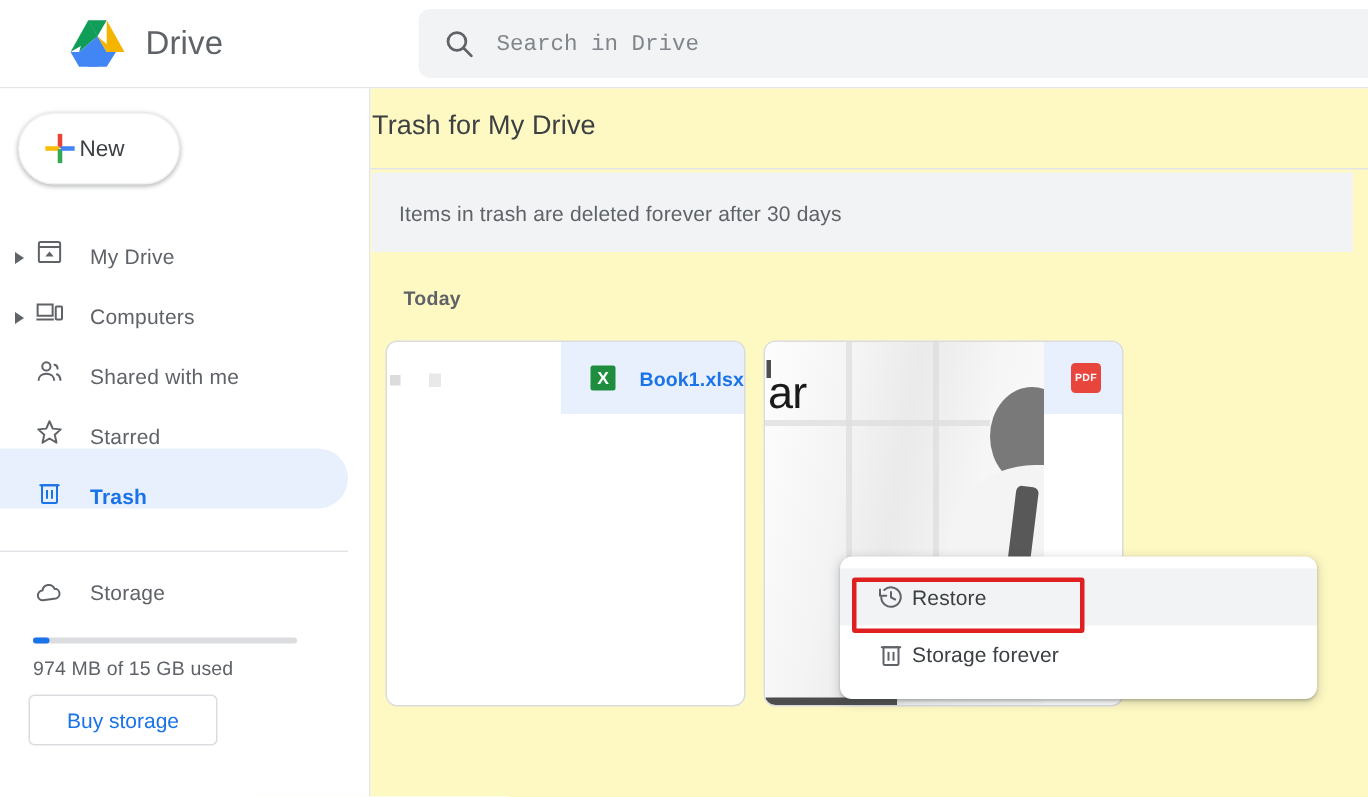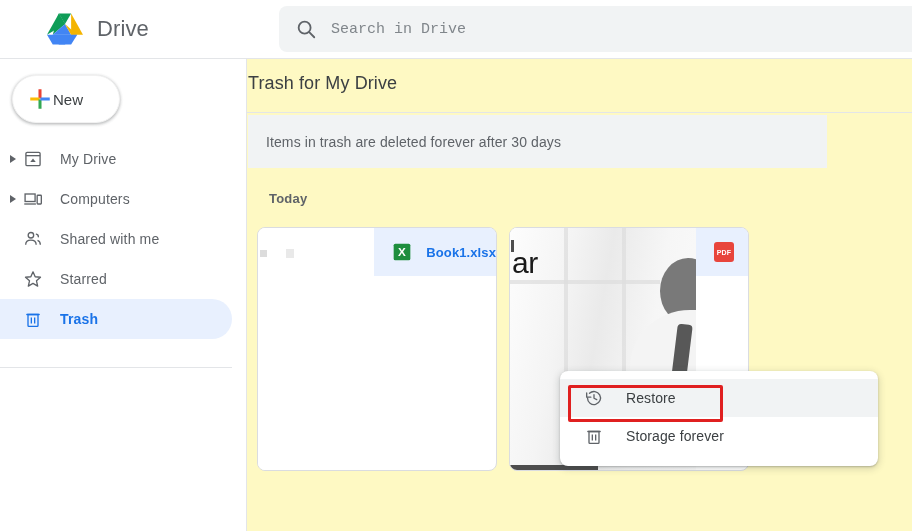--- a/index.html
+++ b/index.html
@@ -56,21 +56,21 @@
     background: #fff; border: 1px solid #f1f1f1;
     box-shadow: 0 1px 3px rgba(60,64,67,.28), 0 1px 3px 1px rgba(60,64,67,.12);
     display: flex; align-items: center; padding-left: 14px;
     cursor: pointer;
   }
   .gplus { width: 26px; height: 26px; flex: none; }
   .new-label { font-size: 15px; color: #3c4043; }
 
   .nav { position: absolute; top: 80px; left: 0; width: 232px; }
   .nav-item {
-    position: relative; height: 40px; display: flex; align-items: center;
+    position: relative; height: 40px; display: flex; align-items: flex-end;
     border-radius: 0 20px 20px 0; cursor: pointer; color: #5f6368;
   }
   .nav-item.active { background: #e8f0fe; color: #1a73e8; }
   .nav-caret {
     position: absolute; left: 6px; width: 14px; height: 14px;
     display: flex; align-items: center; justify-content: center;
   }
   .nav-caret svg { width: 8px; height: 10px; }
   .nav-icon {
     position: absolute; left: 22px; width: 22px; height: 22px;
@@ -117,21 +117,21 @@
     background: #fef9c3;
   }
   .page-title {
     position:absolute; top: 14px; left: 1px; font-size: 18px; color: #3c4043;
     letter-spacing: .1px;
   }
   .title-divider {
     position:absolute; top: 53px; left: 0; width: 665px; height: 1px; background:#e3e5e8;
   }
   .notice {
-    position:absolute; top: 56px; left: 1px; width: 579px; height: 53px;
+    position:absolute; top: 56px; left: 1px; width: 654px; height: 53px;
     background: #f1f3f4; display: flex; align-items: center; padding-left: 18px;
   }
   .notice-text { font-size: 14px; color: #5f6368; letter-spacing:.1px; }
 
   .section-label {
     position:absolute; top: 132px; left: 22px; font-size: 13px; color: #5f6368;
     font-weight: bold; letter-spacing: .2px;
   }
 
   .grid { position:absolute; top: 168px; left: 10px; display: flex; gap: 12px; }
@@ -182,21 +182,21 @@
   .p-shape { position:absolute; border-radius: 50%; }
 
   
   .ctx-menu {
     position: absolute; left: 560px; top: 371px; width: 318px; height: 95px;
     background: #fff; border-radius: 8px;
     box-shadow: 0 2px 6px 2px rgba(60,64,67,.15), 0 1px 2px rgba(60,64,67,.3);
     padding: 8px 0; z-index: 40;
   }
   .ctx-item {
-    height: 38px; display: flex; align-items: center; gap: 22px; padding-left: 24px;
+    height: 38px; display: flex; align-items: center; gap: 4px; padding-left: 24px;
     cursor: pointer; font-size: 14px; color: #3c4043;
   }
   .ctx-item.hover { background: #f1f3f4; }
   .ctx-icon { width: 20px; height: 20px; flex:none; color:#5f6368; display:block; }
   .ctx-label { letter-spacing: .1px; }
 
   .annot-box {
     position: absolute; left: 568px; top: 385px; width: 155px; height: 37px;
     border: 3px solid #e02020; border-radius: 2px; z-index: 60; pointer-events:none;
   }
@@ -311,20 +311,35 @@
             <line x1="14" y1="10.3" x2="14" y2="17.4"></line>
           </svg>
         </span>
         <span class="nav-label">Trash</span>
       </div>
 
     </div>
 
     <div class="nav-sep"></div>
 
+    <div class="storage">
+      <div class="storage-row">
+        <span class="nav-icon">
+          <svg viewBox="0 0 24 24" fill="none" stroke="#5f6368" stroke-width="1.6">
+            <path d="M6.8 18.2 a3.9 3.9 0 0 1 -.4 -7.8 a5 5 0 0 1 9.6 -1.3 a3.9 3.9 0 0 1 1 7.7 Z" stroke-linejoin="round"></path>
+          </svg>
+        </span>
+        <span class="nav-label">Storage</span>
+      </div>
+      <div class="bar-track">
+        <div class="bar-fill" style="width: 6.5%;"></div>
+      </div>
+      <div class="storage-text">974 MB of 15 GB used</div>
+      <div class="buy-btn">Buy storage</div>
+    </div>
   </div>
   <div class="side-divider"></div>
 
   <div class="main">
 
     <div class="page-title">Trash for My Drive</div>
     <div class="title-divider"></div>
 
     <div class="notice">
       <span class="notice-text">Items in trash are deleted forever after 30 days</span>

